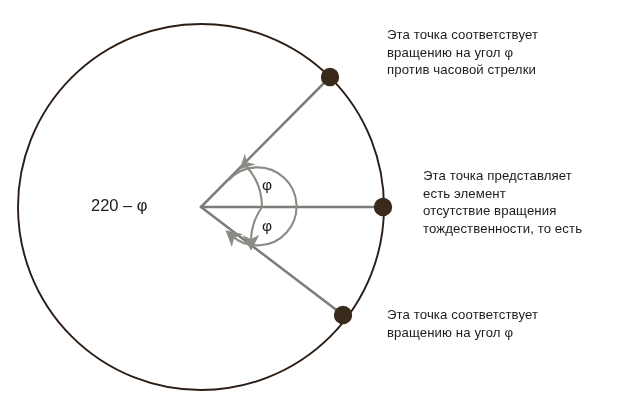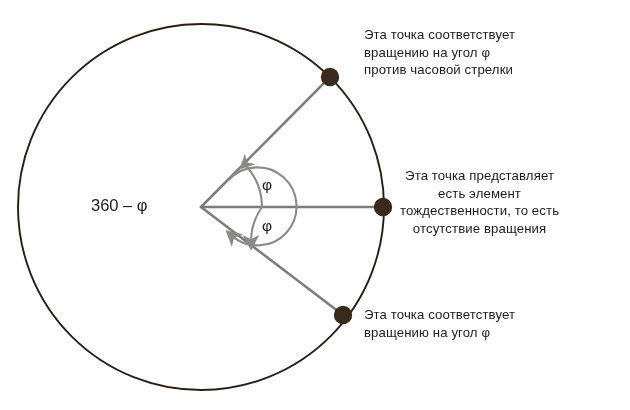--- a/index.html
+++ b/index.html
@@ -31,23 +31,23 @@
   }
   .annot {
     position: absolute;
     color: #1c1c1c;
     font-family: "Liberation Sans", sans-serif;
     font-size: 13.2px;
     line-height: 17.6px;
     letter-spacing: 0.1px;
     white-space: nowrap;
   }
-  .annot div { white-space: nowrap; }
+  .annot div { white-space: nowrap; margin-left: 23px; }
   #annot-top    { left: 364px; top: 26px;  }
-  #annot-middle { left: 400px; top: 167px; text-align: center; }
+  #annot-middle { left: 400px; top: 167px; }
   #annot-bottom { left: 364px; top: 306px; }
 
   .mathlabel {
     position: absolute;
     color: #1c1c1c;
     font-family: "Liberation Serif", serif;
     white-space: nowrap;
   }
   #label-360 {
     left: 91px;
@@ -89,36 +89,36 @@
 
     <path d="M 262 207 A 61 61 0 0 0 244.6 164.4" fill="none" stroke="#8b8b86" stroke-width="2.1" stroke-linecap="round" marker-end="url(#arrowUp)"></path>
 
     <path d="M 262 207 A 61 61 0 0 0 251 242.5" fill="none" stroke="#8b8b86" stroke-width="2.1" stroke-linecap="round" marker-end="url(#arrowGen)"></path>
 
     <circle cx="330" cy="77" r="9.2" fill="#3a2a1c"></circle>
     <circle cx="383" cy="207" r="9.2" fill="#3a2a1c"></circle>
     <circle cx="343" cy="315" r="9.2" fill="#3a2a1c"></circle>
   </svg>
 
-  <div class="mathlabel" id="label-360">360 – φ</div>
+  <div class="mathlabel" id="label-360">220 – φ</div>
 
   <div class="mathlabel phi-label" id="phi-top">φ</div>
   <div class="mathlabel phi-label" id="phi-bottom">φ</div>
 
   <div class="annot" id="annot-top">
     <div>Эта точка соответствует</div>
     <div>вращению на угол φ</div>
     <div>против часовой стрелки</div>
   </div>
 
   <div class="annot" id="annot-middle">
     <div>Эта точка представляет</div>
     <div>есть элемент</div>
+    <div>отсутствие вращения</div>
     <div>тождественности, то есть</div>
-    <div>отсутствие вращения</div>
   </div>
 
   <div class="annot" id="annot-bottom">
     <div>Эта точка соответствует</div>
     <div>вращению на угол φ</div>
   </div>
 
 </div>
 
 </body></html>

